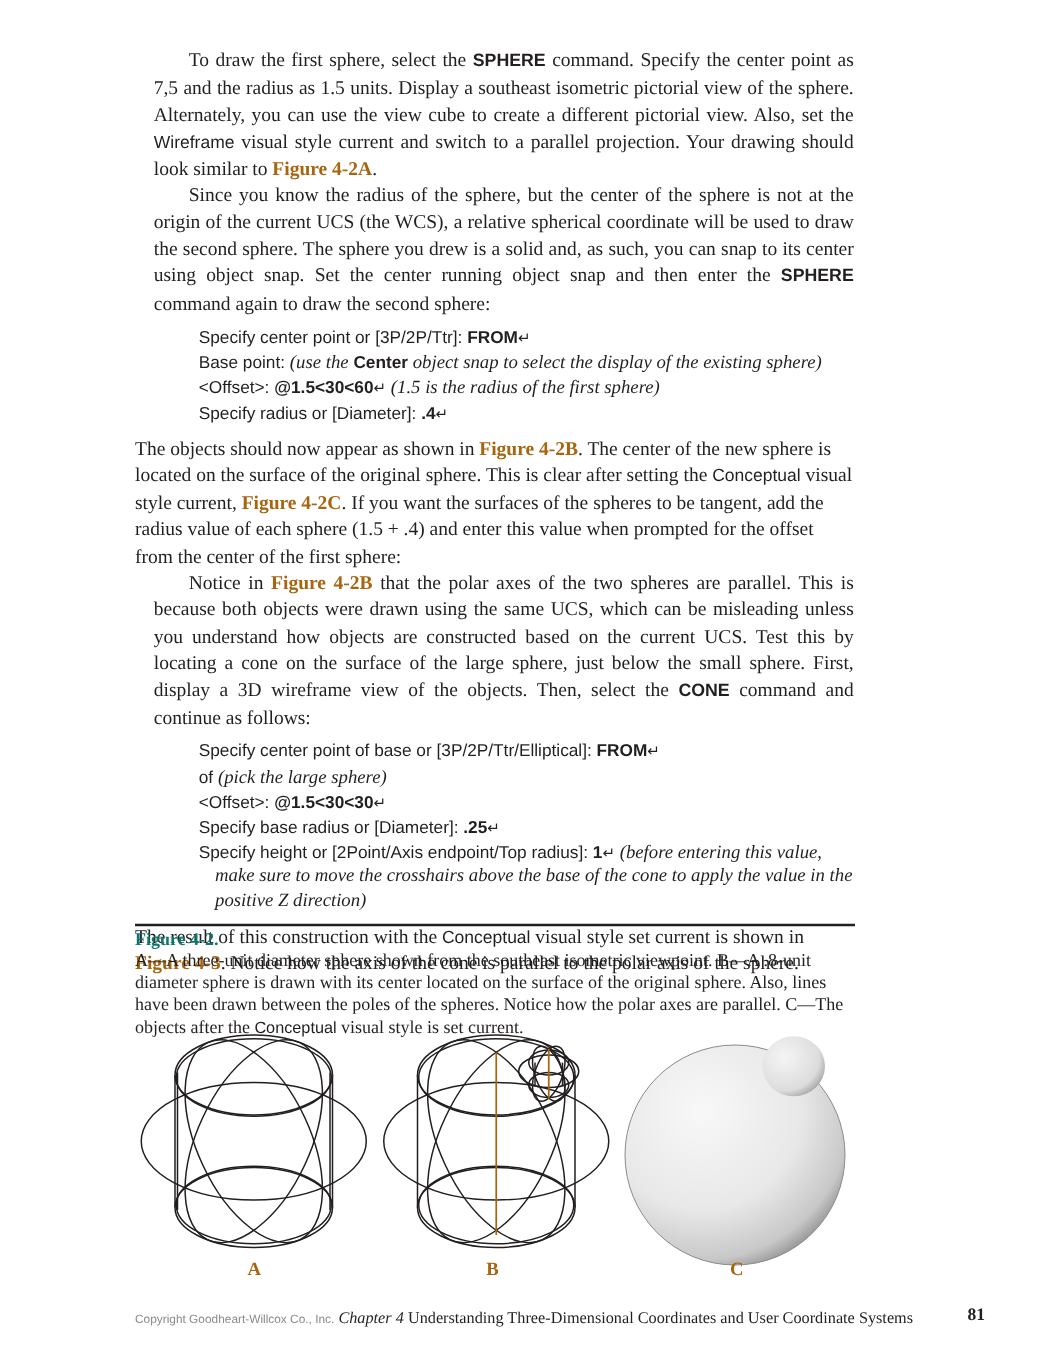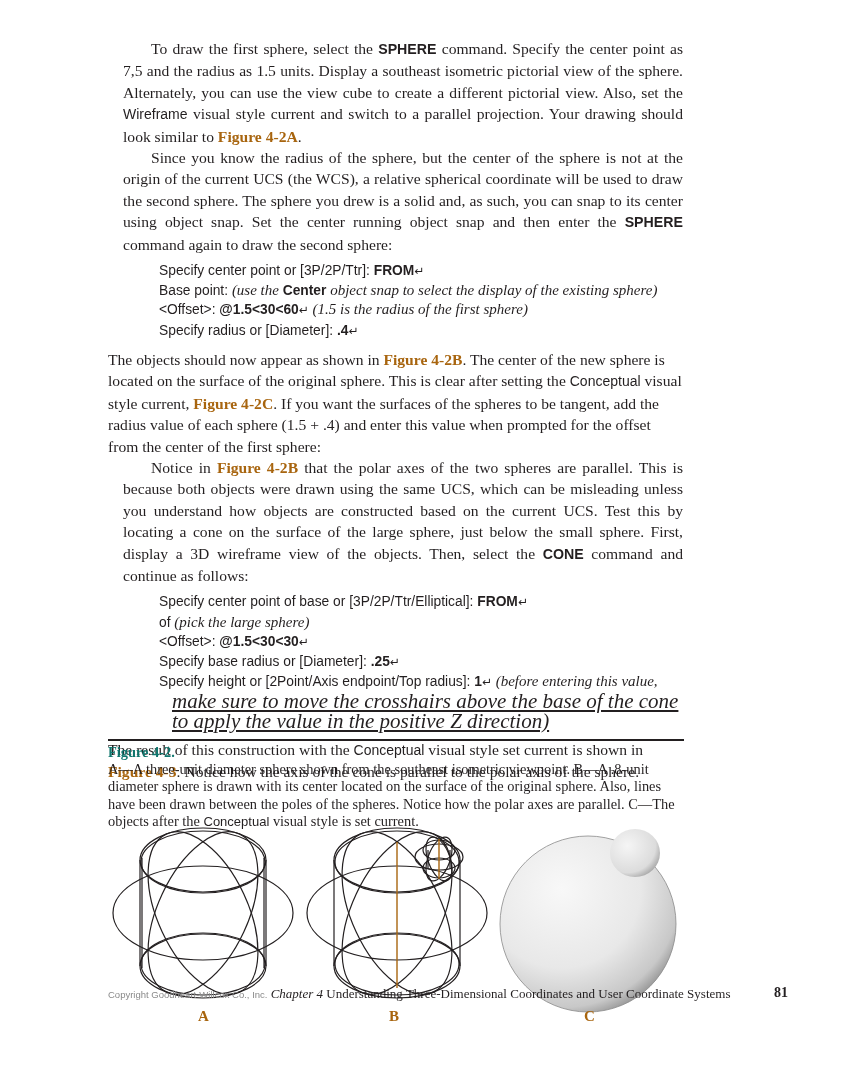--- a/index.html
+++ b/index.html
@@ -10,28 +10,28 @@
   p.indent { text-indent: 28px; margin-left: 15px; }
   .ref { color: #a8650f; font-weight: bold; }
   .cmd-kw { font-family: "Liberation Sans", "DejaVu Sans", sans-serif; font-weight: bold; font-size: 14.2px; }
   .ui-term { font-family: "Liberation Sans", "DejaVu Sans", sans-serif; font-size: 14px; }
   .cmdblock { margin: 6px 0 8px 51px; font-family: "Liberation Sans", "DejaVu Sans", sans-serif;
               font-size: 13.8px; line-height: 19.2px; }
   .cmdline { white-space: nowrap; }
   .cmdline.wrap { white-space: normal; }
   .cmdline .in { font-weight: bold; }
   .cmdline .note { font-family: "Liberation Serif", "DejaVu Serif", serif; font-style: italic; font-size: 15px; }
-  .cmdline .cont { padding-left: 13px; display: block; font-family: "Liberation Serif", "DejaVu Serif", serif; font-style: italic; font-size: 21px; text-decoration: underline; }
+  .cmdline .cont { padding-left: 13px; display: block; font-family: "Liberation Serif", "DejaVu Serif", serif; font-style: italic; font-size: 15px; }
   .enter { font-weight: normal; font-size: 12px; }
   .fig-rule { position: absolute; left: 108px; top: 739px; width: 576px; height: 0; border-top: 2px solid #231f20; }
   .fig-cap { position: absolute; left: 108px; top: 744px; width: 576px; font-size: 14.4px; line-height: 17.2px; }
   .fig-title { color: #0f766e; font-weight: bold; display: block; }
   .figures { position: absolute; left: 100px; top: 820px; width: 600px; height: 210px; }
   .fig-label { position: absolute; top: 1008px; color: #a8650f; font-weight: bold; font-size: 15px; }
-  .footer { position: absolute; left: 108px; top: 986px; width: 680px; font-size: 13px; white-space: nowrap; }
+  .footer { position: absolute; left: 108px; top: 1046px; width: 680px; font-size: 13px; white-space: nowrap; }
   .footer .copy { font-family: "Liberation Sans", "DejaVu Sans", sans-serif; font-size: 9.5px; color: #8a8a8a; }
   .footer .chap { font-style: italic; }
   .footer .num { position: absolute; right: 0; top: -1px; font-weight: bold; font-size: 14px; }
 </style>
 </head>
 <body>
 
 <div class="page">
 
   <p class="body indent"><span>To draw the first sphere, select the </span><span class="cmd-kw">SPHERE</span><span> command. Specify the center point as 7,5 and the radius as 1.5 units. Display a southeast isometric pictorial view of the sphere. Alternately, you can use the view cube to create a different pictorial view. Also, set the </span><span class="ui-term">Wireframe</span><span> visual style current and switch to a parallel projection. Your drawing should look similar to </span><span class="ref">Figure 4-2A</span><span>.</span></p>

